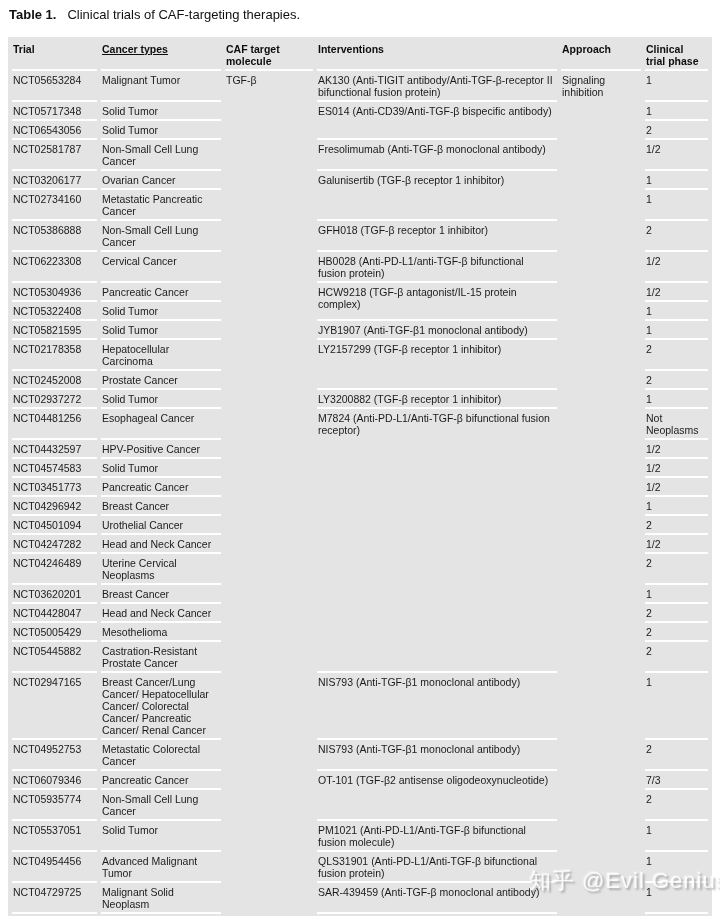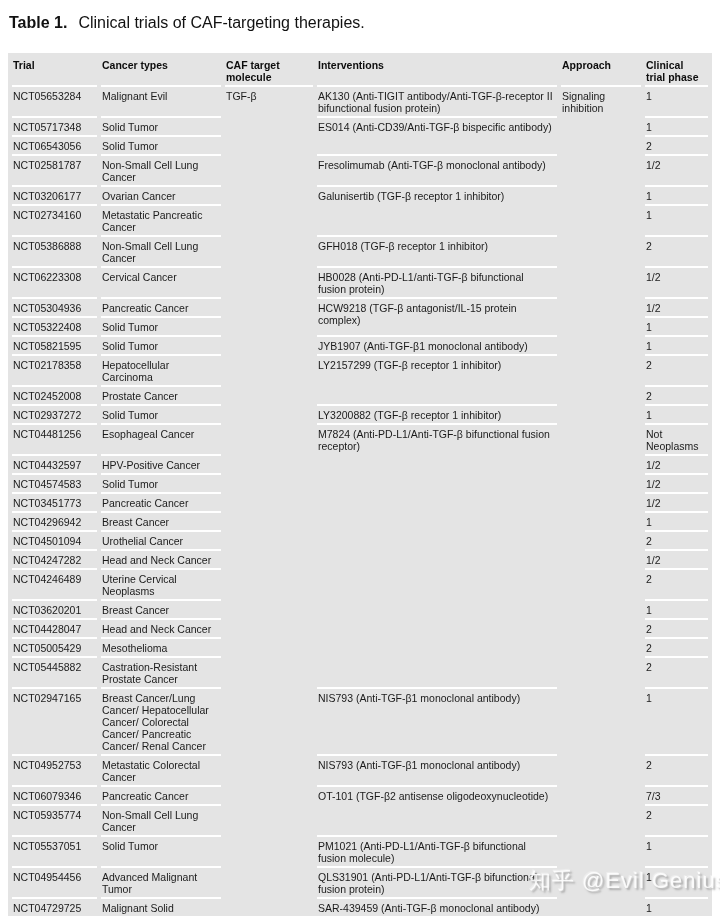--- a/index.html
+++ b/index.html
@@ -5,24 +5,24 @@
   html, body { margin: 0; padding: 0; background: #ffffff; }
   body {
     width: 720px; height: 916px;
     position: relative;
     overflow: hidden;
     font-family: "Liberation Sans", "DejaVu Sans", sans-serif;
     color: #1b1b1b;
     -webkit-font-smoothing: antialiased;
   }
   .caption {
-    padding: 16px 8px 0 9px;
-    font-size: 16px;
+    padding: 8px 8px 0 9px;
+    font-size: 13px;
     line-height: 13px;
-    margin-bottom: 24px;
+    margin-bottom: 16px;
     color: #111;
   }
   .caption .cap-label { font-weight: bold; margin-right: 11px; }
   .table-wrap {
     margin: 0 8px;
     background: #e4e4e4;
     height: 894px;
     overflow: hidden;
   }
   table.trials {
@@ -43,21 +43,21 @@
     overflow: hidden;
   }
   thead th {
     font-weight: bold;
     font-size: 10.5px;
     line-height: 12px;
     padding-top: 6px;
     color: #0d0d0d;
   }
   .c0 { width: 85px; }
-  .c1 { width: 120px; }
+  .c1 { width: 120px; text-decoration: underline; }
   .c2 { width: 88px; }
   .c3 { width: 240px; }
   .c4 { width: 80px; }
   .c5 { width: 63px; }
   .watermark {
     position: absolute;
     left: 529px;
     top: 868px;
     font-size: 22px;
     line-height: 26px;
@@ -83,21 +83,21 @@
         <th class="c1">Cancer types</th>
         <th class="c2">CAF target molecule</th>
         <th class="c3">Interventions</th>
         <th class="c4">Approach</th>
         <th class="c5">Clinical trial phase</th>
       </tr>
     </thead>
     <tbody>
         <tr>
           <td>NCT05653284</td>
-          <td>Malignant Evil</td>
+          <td>Malignant Tumor</td>
           <td rowspan="36">TGF-β</td>
           <td>AK130 (Anti-TIGIT antibody/Anti-TGF-β-receptor II bifunctional fusion protein)</td>
           <td rowspan="36">Signaling inhibition</td>
           <td>1</td>
         </tr>
         <tr>
           <td>NCT05717348</td>
           <td>Solid Tumor</td>
           <td rowspan="2">ES014 (Anti-CD39/Anti-TGF-β bispecific antibody)</td>
           <td>1</td>

